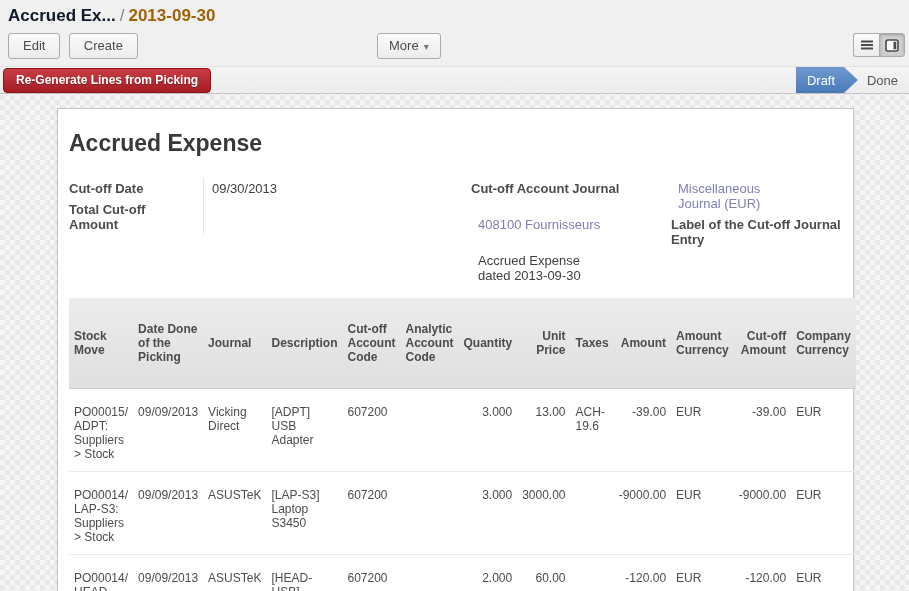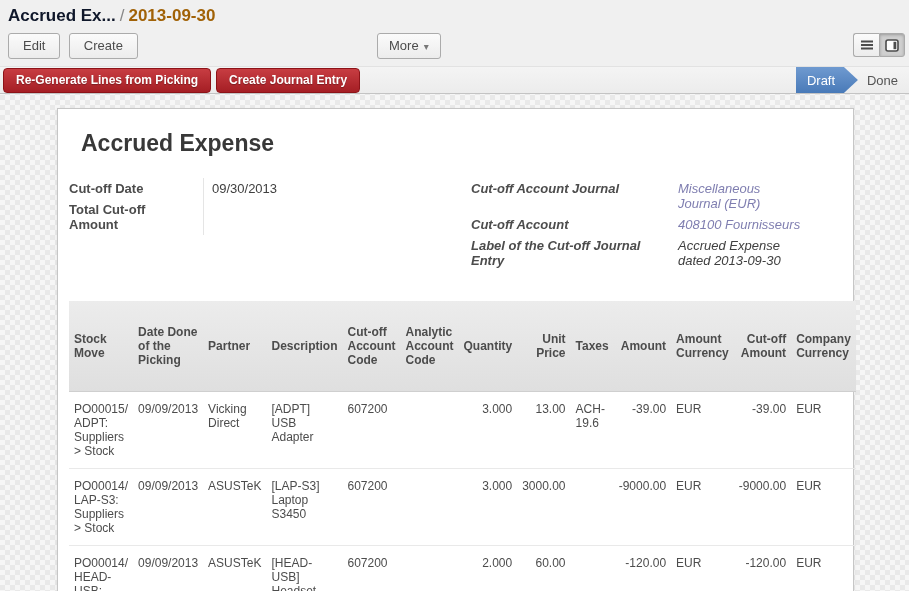--- a/index.html
+++ b/index.html
@@ -70,45 +70,45 @@
     padding:0 11px 0 9px; cursor:pointer;
   }
 
   
   .sheet {
     margin:14px 0 0 57px; width:797px; min-height:474px;
     background:#fff; border:1px solid #c6c6c6;
     box-shadow:0 1px 3px rgba(0,0,0,.08);
     padding:19px 0 20px 10px;
   }
-  .sheet-title { font-size:23px; font-weight:bold; color:#383838; margin:2px 0 21px 13px; }
+  .sheet-title { font-size:23px; font-weight:bold; color:#383838; margin:2px 0 21px 1px; }
 
   .field-area { display:flex; font-size:13px; }
   .fgroup-left { width:402px; }
-  .fgroup-right { flex:1;font-style:italic; }
+  .fgroup-right { flex:1; }
   .fgrid-left { display:grid; grid-template-columns:136px 1fr; }
   .fgrid-right { display:grid; grid-template-columns:200px 1fr; }
   .flabel { font-weight:bold; color:#4c4c4c; padding:3px 10px 3px 1px; }
   .fgrid-left .flabel { border-right:1px solid #e5e5e5; }
   .fvalue { color:#404040; padding:3px 4px 3px 8px; }
   .fgrid-right .fvalue { max-width:140px; }
   .fvalue.link { color:#7f7eb0; cursor:pointer; }
   .spaced { padding-top:15px; }
 
   
   .table-wrap { margin:12px 0 0 1px; }
   table.lines { border-collapse:collapse; table-layout:fixed; font-size:12px; color:#4c4c4c; }
   table.lines th {
     background:linear-gradient(#ececec,#dfdfdf);
     font-weight:bold; text-align:left; vertical-align:middle;
     padding:24px 5px; border-bottom:1px solid #cfcfcf; cursor:pointer;
   }
   table.lines td {
     vertical-align:top; text-align:left;
-    padding:10px 5px 10px; border-bottom:1px solid #e9e9e9;
+    padding:16px 5px 10px; border-bottom:1px solid #e9e9e9;
     overflow-wrap:break-word; cursor:pointer;
   }
   table.lines col.c1{width:75px} table.lines col.c2{width:80px}
   table.lines col.c3{width:64px} table.lines col.c4{width:76px}
   table.lines col.c5{width:54px} table.lines col.c6{width:60px}
   table.lines col.c7{width:54px} table.lines col.c8{width:50px}
   table.lines col.c9{width:64px} table.lines col.c10{width:57px}
   table.lines col.c11{width:64px} table.lines col.c12{width:53px}
   table.lines col.c13{width:62px}
   table.lines th.num, table.lines td.num { text-align:right; }
@@ -139,21 +139,20 @@
         <svg width="14" height="13" viewBox="0 0 14 13">
           <rect x="1" y="1" width="12" height="11" rx="2" fill="#fdfdfd" stroke="#4c4c4c" stroke-width="1.6"></rect>
           <rect x="8.5" y="2.8" width="2.8" height="7.4" fill="#4c4c4c"></rect>
         </svg>
       </div>
     </div>
   </div>
 
   <div class="status-row">
     <button class="btn-danger">Re-Generate Lines from Picking</button>
-    <button class="btn-danger">Create Journal Entry</button>
     <div class="statusbar">
         <div class="status-arrow">Draft</div>
         <div class="status-plain">Done</div>
       </div>
   </div>
 </div>
 
 <div class="sheet">
   <div class="sheet-title">Accrued Expense</div>
 
@@ -162,21 +161,20 @@
       <div class="fgrid-left" id="fields-left">
           <label class="flabel">Cut-off Date</label>
           <div class="fvalue">09/30/2013</div>
           <label class="flabel">Total Cut-off Amount</label>
         </div>
     </div>
     <div class="fgroup-right">
       <div class="fgrid-right" id="fields-right">
           <label class="flabel">Cut-off Account Journal</label>
           <div class="fvalue link">Miscellaneous Journal (EUR)</div>
-          <label class="flabel">Cut-off Account</label>
           <div class="fvalue link">408100 Fournisseurs</div>
           <label class="flabel">Label of the Cut-off Journal Entry</label>
           <div class="fvalue">Accrued Expense dated 2013-09-30</div>
           <div class="fvalue spaced"></div>
         </div>
     </div>
   </div>
 
   <div class="table-wrap">
     <table class="lines">
@@ -192,21 +190,21 @@
           <col class="c9">
           <col class="c10">
         <col class="c11">
           <col class="c12">
           <col class="c13">
       </colgroup>
       <thead>
           <tr id="lines-head">
             <th>Stock Move</th>
             <th>Date Done of the Picking</th>
-            <th>Partner</th>
+            <th>Journal</th>
             <th>Description</th>
             <th>Cut-off Account Code</th>
             <th>Analytic Account Code</th>
             <th class="num">Quantity</th>
             <th class="num">Unit Price</th>
             <th>Taxes</th>
             <th class="num">Amount</th>
             <th>Amount Currency</th>
             <th class="num">Cut-off Amount</th>
             <th>Company Currency</th>

